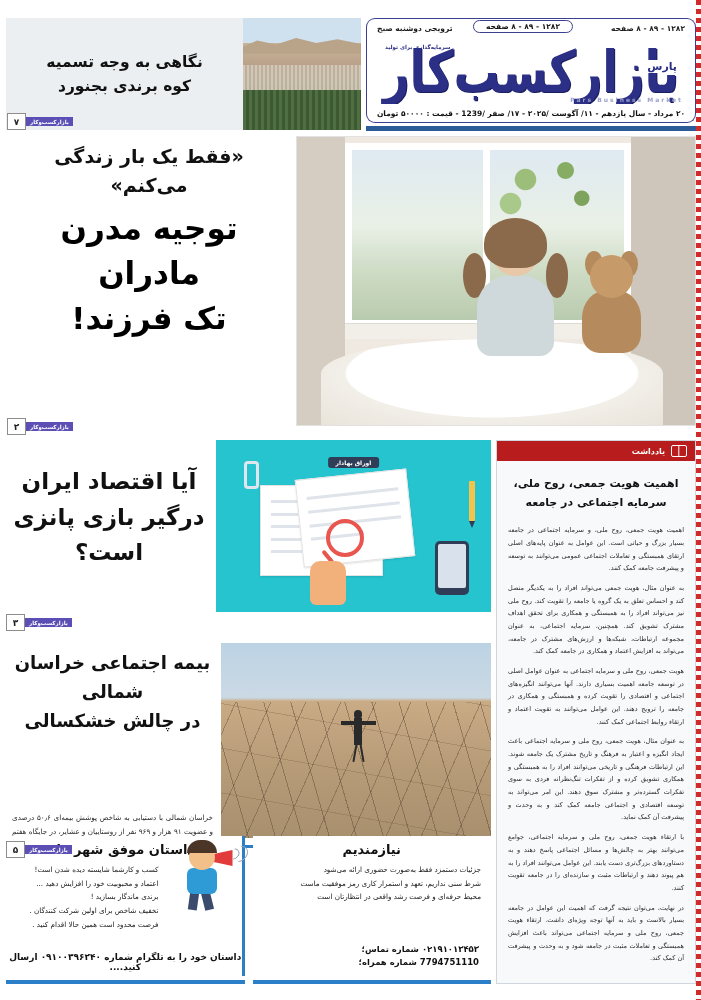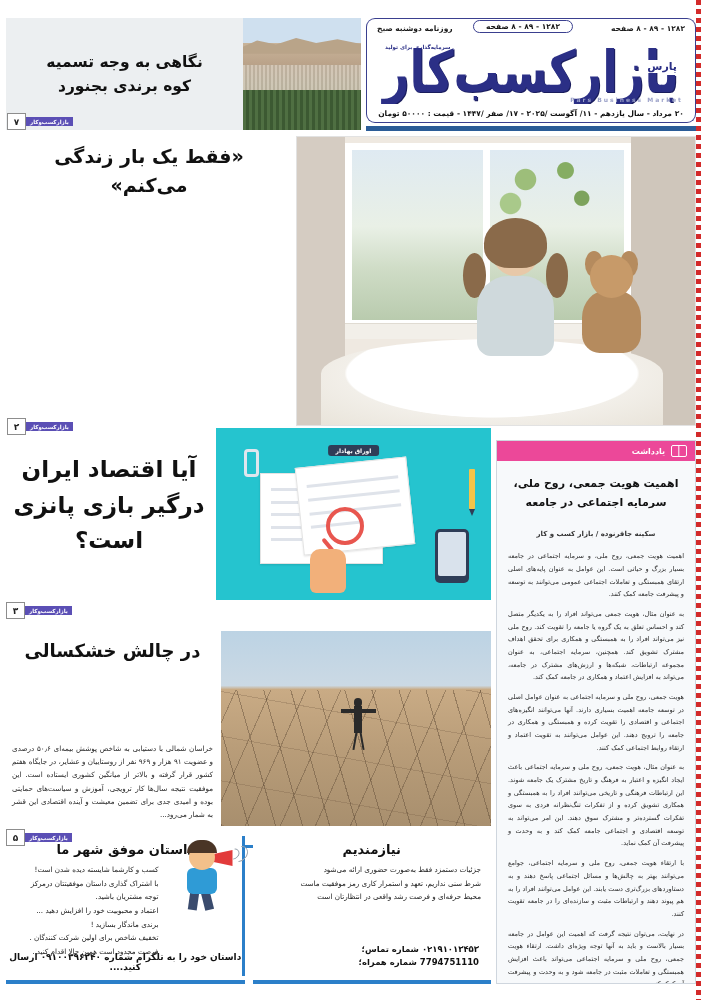--- a/index.html
+++ b/index.html
@@ -293,21 +293,21 @@
     position:absolute; bottom:25%; right:13%; width:16%; height:34%;
   }
   .lp-bear .b-body { position:absolute; bottom:0; left:4%; right:4%; height:64%; background:#b58b5e; border-radius:44% 44% 30% 30%; }
   .lp-bear .b-head { position:absolute; top:0; left:16%; width:68%; height:44%; background:#c79a69; border-radius:50%; }
   .lp-bear .b-ear1 { position:absolute; top:-4%; left:8%; width:28%; height:26%; background:#b58b5e; border-radius:50%; }
   .lp-bear .b-ear2 { position:absolute; top:-4%; right:8%; width:28%; height:26%; background:#b58b5e; border-radius:50%; }
 
   
   .mid-left {
     position: absolute;
-    top: 428px;
+    top: 440px;
     left: 6px;
     width: 485px;
   }
   .story2 {
     display: flex;
     flex-direction: row-reverse;
     height: 172px;
   }
   .story2-head {
     width: 210px;
@@ -394,21 +394,21 @@
     width: 200px;
     bottom: 16px;
     border: 1px solid #cfd6de;
     background: #f7f9fb;
     box-sizing: border-box;
     display: flex;
     flex-direction: column;
   }
   .sb-header {
     height: 20px;
-    background: #ec4899;
+    background: #b91c1c;
     display: flex;
     flex-direction: row;
     align-items: center;
     gap: 6px;
     padding: 0 8px;
     box-sizing: border-box;
   }
   .sb-header .t {
     font-size: 8px;
     font-weight: bold;
@@ -544,32 +544,32 @@
 </head>
 <body>
 
 <div class="page">
 
   <div class="side-strip"></div>
 
   <div class="masthead">
     <div class="mast-meta-row">
       <span class="m-left">۱۲۸۲ - ۸۹ - ۸ صفحه</span>
-      <span class="m-right">روزنامه دوشنبه صبح</span>
+      <span class="m-right">ترویجی دوشنبه صبح</span>
     </div>
     <div class="mast-body">
 
       <div class="logo-wrap">
         <span class="logo-text">بازارکسب‌کار</span>
       </div>
       <span class="logo-pars">پارس</span>
       <span class="logo-slogan">سرمایه‌گذاری برای تولید</span>
       <span class="logo-latin">Pars Business Market</span>
     </div>
-    <div class="mast-date-row">۲۰ مرداد - سال یازدهم - ۱۱/ آگوست /۲۰۲۵ - ۱۷/ صفر /۱۴۴۷ - قیمت : ۵۰۰۰۰ تومان</div>
+    <div class="mast-date-row">۲۰ مرداد - سال یازدهم - ۱۱/ آگوست /۲۰۲۵ - ۱۷/ صفر /1239 - قیمت : ۵۰۰۰۰ تومان</div>
     <div class="mast-underbar"></div>
     <div class="mast-pill">۱۲۸۲ - ۸۹ - ۸ صفحه</div>
   </div>
 
   <div class="teaser">
     <div class="teaser-text">
       <span>
         <span>نگاهی به وجه تسمیه</span><br>
         <span>کوه برندی بجنورد</span>
       </span>
@@ -581,20 +581,25 @@
     </div>
   </div>
   <div class="badge-row" style="top:113px; right:596px; width:98px;">
     <span class="pg-num">۷</span>
     <span class="pg-label">بازارکسب‌وکار</span>
   </div>
 
   <div class="lead">
     <div class="lead-head">
       <div class="lead-kicker">«فقط یک بار زندگی می‌کنم»</div>
+      <div class="lead-title">
+        <div>توجیه مدرن</div>
+        <div>مادران</div>
+        <div>تک فرزند!</div>
+      </div>
     </div>
     <div class="lead-photo">
       <div class="lp-wallL"></div>
         <div class="lp-wallR"></div>
       <div class="lp-window">
           <div class="lp-leaves"></div>
         </div>
       <div class="lp-sill"></div>
       <div class="lp-rug"></div>
       <div class="lp-girl">
@@ -649,20 +654,21 @@
     </div>
 
     <div class="badge-row" style="position:relative; margin-top:2px; width:98px; margin-right:auto; margin-left:0;">
       <span class="pg-num">۳</span>
       <span class="pg-label">بازارکسب‌وکار</span>
     </div>
 
     <div class="story3">
       <div class="story3-col">
         <div class="story3-head">
+          <div>بیمه اجتماعی خراسان شمالی</div>
           <div>در چالش خشکسالی</div>
         </div>
         <div class="story3-body">خراسان شمالی با دستیابی به شاخص پوشش بیمه‌ای ۵۰٫۶ درصدی و عضویت ۹۱ هزار و ۹۶۹ نفر از روستاییان و عشایر، در جایگاه هفتم کشور قرار گرفته و بالاتر از میانگین کشوری ایستاده است. این موفقیت نتیجه سال‌ها کار ترویجی، آموزش و سیاست‌های حمایتی بوده و امیدی جدی برای تضمین معیشت و آینده اقتصادی این قشر به شمار می‌رود...</div>
       </div>
       <div class="story3-img">
         <div class="s3-cracks"></div>
         <div class="s3-figure">
           <div class="a"></div>
             <div class="t"></div>
             <div class="h"></div>
@@ -679,21 +685,20 @@
   </div>
 
   <div class="mid-divider" style="top:845px;"></div>
 
   <div class="sidebar">
     <div class="sb-header">
       <span class="sb-ico"></span>
       <span class="t">یادداشت</span>
     </div>
     <div class="sb-title">اهمیت هویت جمعی، روح ملی، سرمایه اجتماعی در جامعه</div>
-    <div class="sb-byline">سکینه جافرنوده / بازار کسب و کار</div>
     <div class="sb-body">
       <p>اهمیت هویت جمعی، روح ملی، و سرمایه اجتماعی در جامعه بسیار بزرگ و حیاتی است. این عوامل به عنوان پایه‌های اصلی ارتقای همبستگی و تعاملات اجتماعی عمومی می‌توانند به توسعه و پیشرفت جامعه کمک کنند.</p>
       <p>به عنوان مثال، هویت جمعی می‌تواند افراد را به یکدیگر متصل کند و احساس تعلق به یک گروه یا جامعه را تقویت کند. روح ملی نیز می‌تواند افراد را به همبستگی و همکاری برای تحقق اهداف مشترک تشویق کند. همچنین، سرمایه اجتماعی، به عنوان مجموعه ارتباطات، شبکه‌ها و ارزش‌های مشترک در جامعه، می‌تواند به افزایش اعتماد و همکاری در جامعه کمک کند.</p>
       <p>هویت جمعی، روح ملی و سرمایه اجتماعی به عنوان عوامل اصلی در توسعه جامعه اهمیت بسیاری دارند. آنها می‌توانند انگیزه‌های اجتماعی و اقتصادی را تقویت کرده و همبستگی و همکاری در جامعه را ترویج دهند. این عوامل می‌توانند به تقویت اعتماد و ارتقاء روابط اجتماعی کمک کنند.</p>
       <p>به عنوان مثال، هویت جمعی، روح ملی و سرمایه اجتماعی باعث ایجاد انگیزه و اعتبار به فرهنگ و تاریخ مشترک یک جامعه شوند. این ارتباطات فرهنگی و تاریخی می‌توانند افراد را به همبستگی و همکاری تشویق کرده و از تفکرات تنگ‌نظرانه فردی به سوی تفکرات گسترده‌تر و مشترک سوق دهند. این امر می‌تواند به توسعه اقتصادی و اجتماعی جامعه کمک کند و به وحدت و پیشرفت آن کمک نماید.</p>
       <p>با ارتقاء هویت جمعی، روح ملی و سرمایه اجتماعی، جوامع می‌توانند بهتر به چالش‌ها و مسائل اجتماعی پاسخ دهند و به دستاوردهای بزرگ‌تری دست یابند. این عوامل می‌توانند افراد را به هم پیوند دهند و ارتباطات مثبت و سازنده‌ای را در جامعه تقویت کنند.</p>
       <p>در نهایت، می‌توان نتیجه گرفت که اهمیت این عوامل در جامعه بسیار بالاست و باید به آنها توجه ویژه‌ای داشت. ارتقاء هویت جمعی، روح ملی و سرمایه اجتماعی می‌تواند باعث افزایش همبستگی و تعاملات مثبت در جامعه شود و به وحدت و پیشرفت آن کمک کند.</p>
     </div>
   </div>
 
@@ -708,21 +713,20 @@
         <div class="m-horn"></div>
         <div class="m-leg1"></div>
           <div class="m-leg2"></div>
         <div class="m-body"></div>
         <div class="m-head"></div>
           <div class="m-hair"></div>
       </div>
       <div class="bx-title">داستان موفق شهر ما</div>
       <div class="bx-body" style="padding-right:86px; text-align:right;">
         <div>کسب و کارشما شایسته دیده شدن است!</div>
-        <div>با اشتراک گذاری داستان موفقیتتان درمرکز توجه مشتریان باشید.</div>
         <div>اعتماد و محبوبیت خود را افزایش دهید ...</div>
         <div>برندی ماندگار بسازید !</div>
         <div>تخفیف شاخص برای اولین شرکت کنندگان .</div>
         <div>فرصت محدود است همین حالا اقدام کنید .</div>
       </div>
       <div class="bx-foot">داستان خود را به تلگرام شماره ۰۹۱۰۰۳۹۶۲۴۰  ارسال کنید....</div>
     </div>
 
     <div class="bx">
       <div class="bx-bottom-rule"></div>

